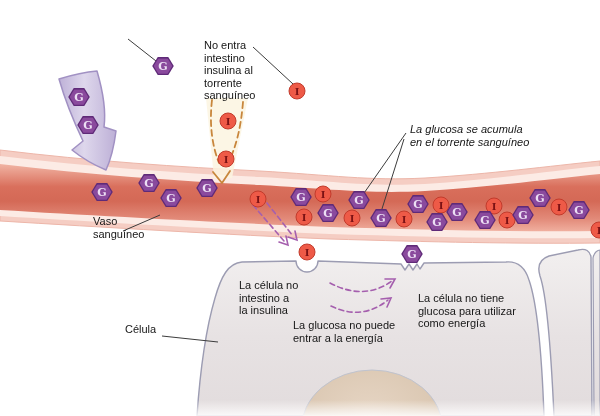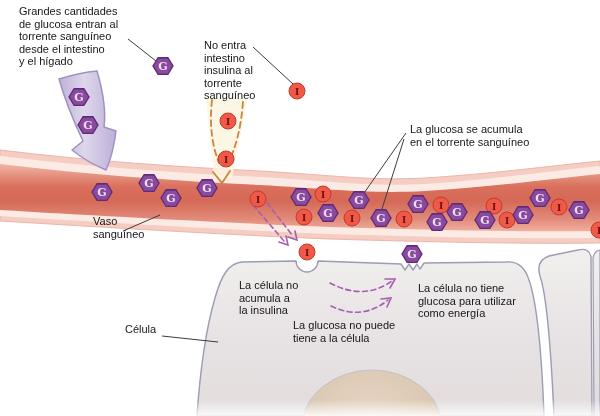--- a/index.html
+++ b/index.html
@@ -223,36 +223,31 @@
         <span>I</span>
       </div>
       <div class="mol I" style="left: 307px; top: 252px;">
         <span>I</span>
       </div>
       <div class="mol G" style="left: 412px; top: 254px;">
         <span>G</span>
       </div>
     </div>
 
-  <div class="lbl" style="left:19px;top:5px;">Grandes cantidades
-de glucosa entran al
-torrente sanguíneo
-desde el intestino
-y el hígado</div>
   <div class="lbl" style="left:204px;top:39px;">No entra
 intestino
 insulina al
 torrente
 sanguíneo</div>
-  <div class="lbl" style="left:410px;top:123px;">La glucosa se acumula
+  <div class="lbl" style="left:410px;top:123px;font-style:italic;">La glucosa se acumula
 en el torrente sanguíneo</div>
   <div class="lbl" style="left:93px;top:215px;">Vaso
 sanguíneo</div>
   <div class="lbl" style="left:125px;top:323px;">Célula</div>
   <div class="lbl" style="left:239px;top:279px;">La célula no
-acumula a
+intestino a
 la insulina</div>
   <div class="lbl" style="left:293px;top:319px;">La glucosa no puede
-tiene a la célula</div>
-  <div class="lbl" style="left:418px;top:282px;">La célula no tiene
+entrar a la energía</div>
+  <div class="lbl" style="left:418px;top:292px;">La célula no tiene
 glucosa para utilizar
 como energía</div>
 </div>
 
 </body></html>

